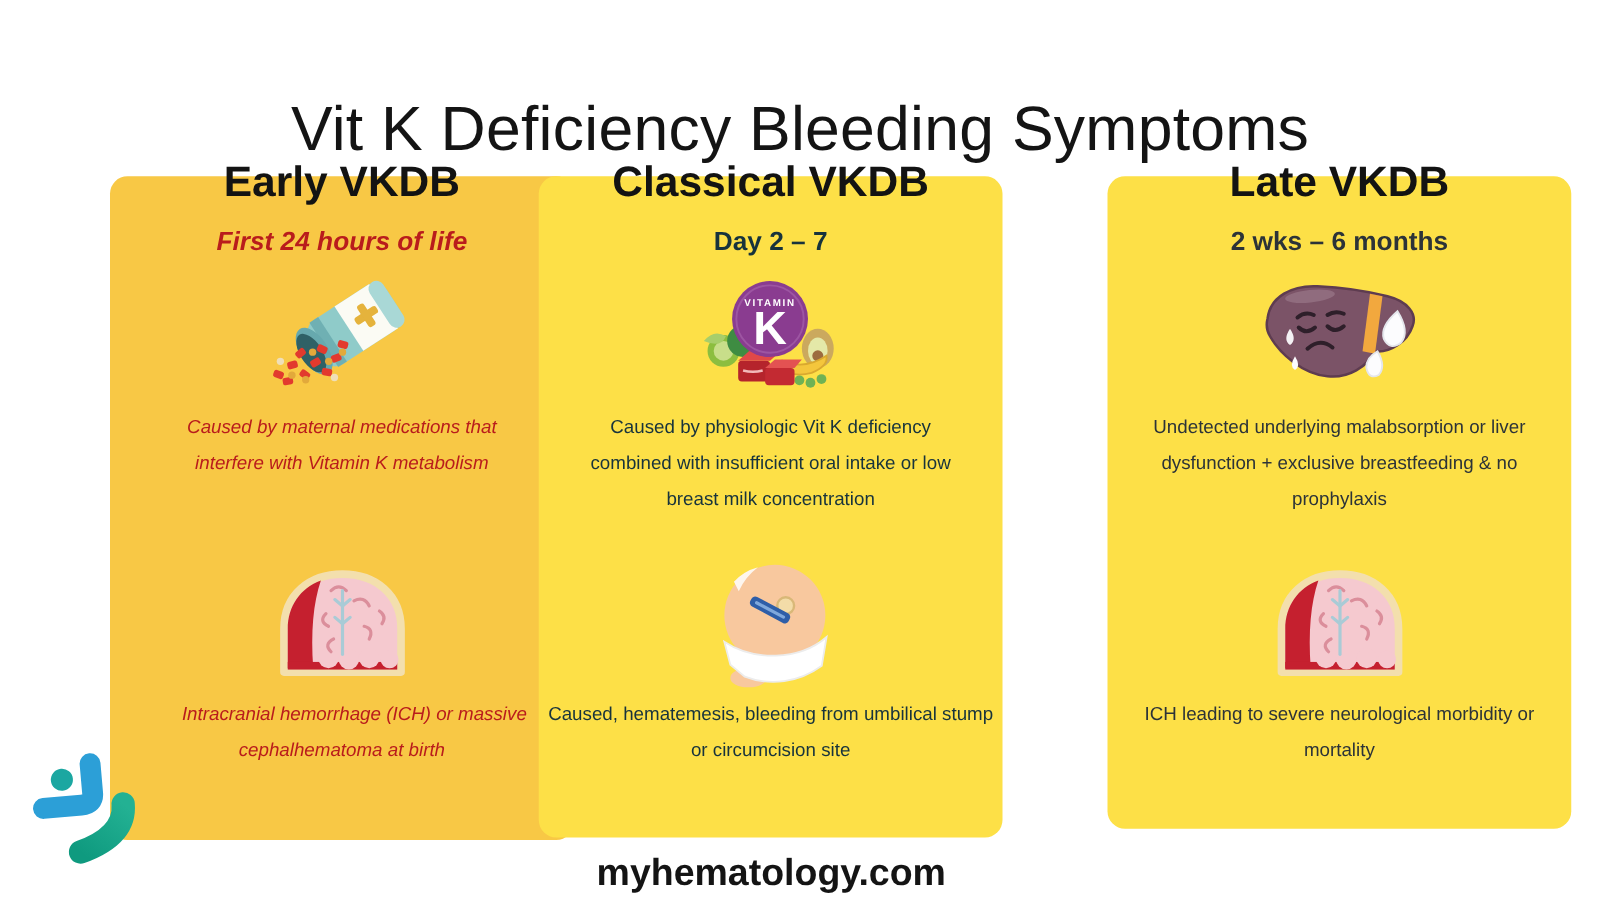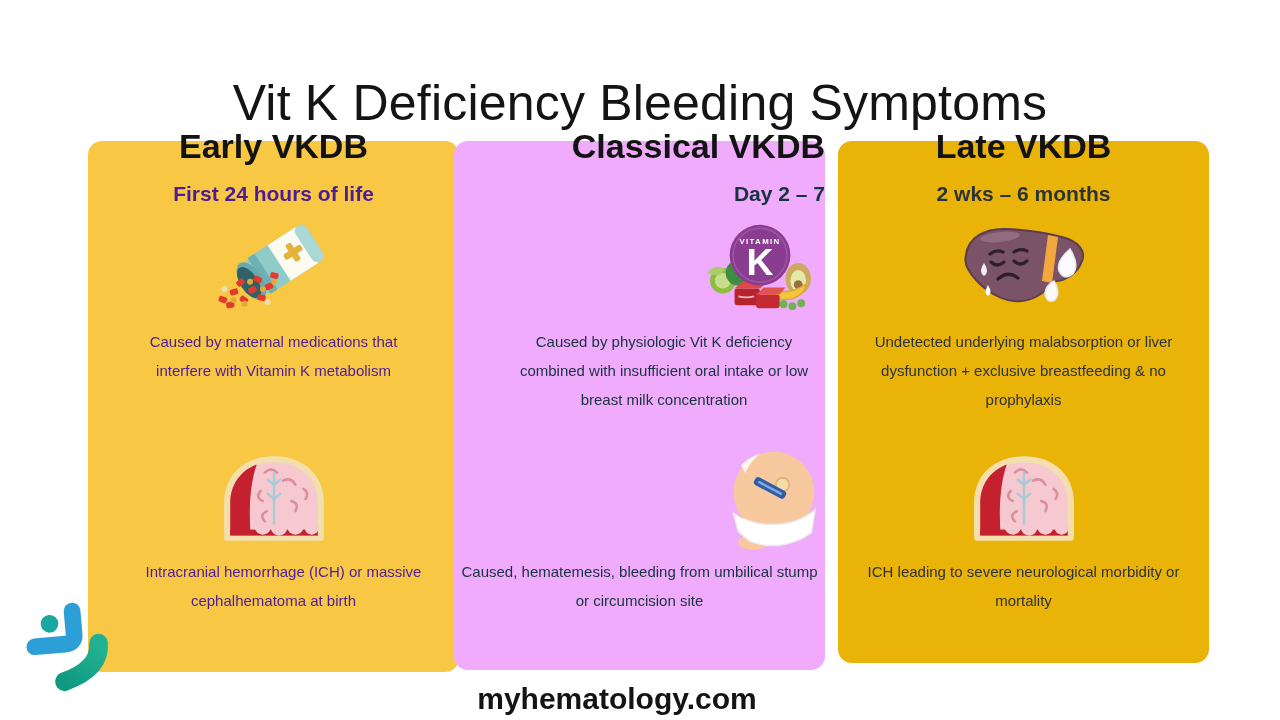--- a/index.html
+++ b/index.html
@@ -26,22 +26,22 @@
     position:absolute;
     top:141px;
     width:371px;
     border-radius:14px;
     display:flex;
     flex-direction:column;
     align-items:center;
     text-align:center;
   }
   .card-early   {left:88px;  height:531px; background:#F8C845;}
-  .card-classical{left:454px; height:529px; background:#f0abfc;align-items:flex-end;}
-  .card-late    {left:838px; height:522px; background:#eab308;}
+  .card-classical{left:431px; height:529px; background:#fde047;}
+  .card-late    {left:886px; height:522px; background:#fde047;}
 
   .card-title{
     margin-top:-14px;
     font-size:34px;
     font-weight:800;
     color:#131313;
     line-height:38px;
     white-space:nowrap;
   }
   .card-sub{
@@ -67,21 +67,21 @@
     padding-top:2px;
     box-sizing:border-box;
   }
   .body-text{
     font-size:15px;
     line-height:29px;
   }
   .body2{
     margin-top:8px;
   }
-  .card-early .body-text,.card-early .card-sub{color:#4c1d95;}
+  .card-early .body-text,.card-early .card-sub{color:#b91c1c;font-style:italic;}
   .card-classical .body-text,.card-classical .card-sub{color:#17333c;}
   .card-late .body-text,.card-late .card-sub{color:#2c3338;}
   .w300{max-width:300px;}
   .w320{max-width:322px;}
   .w335{max-width:336px;}
   .w270{max-width:272px;margin-left:20px;}
   .w292{max-width:292px;}
   .w285{max-width:285px;}
 
   .footer{

